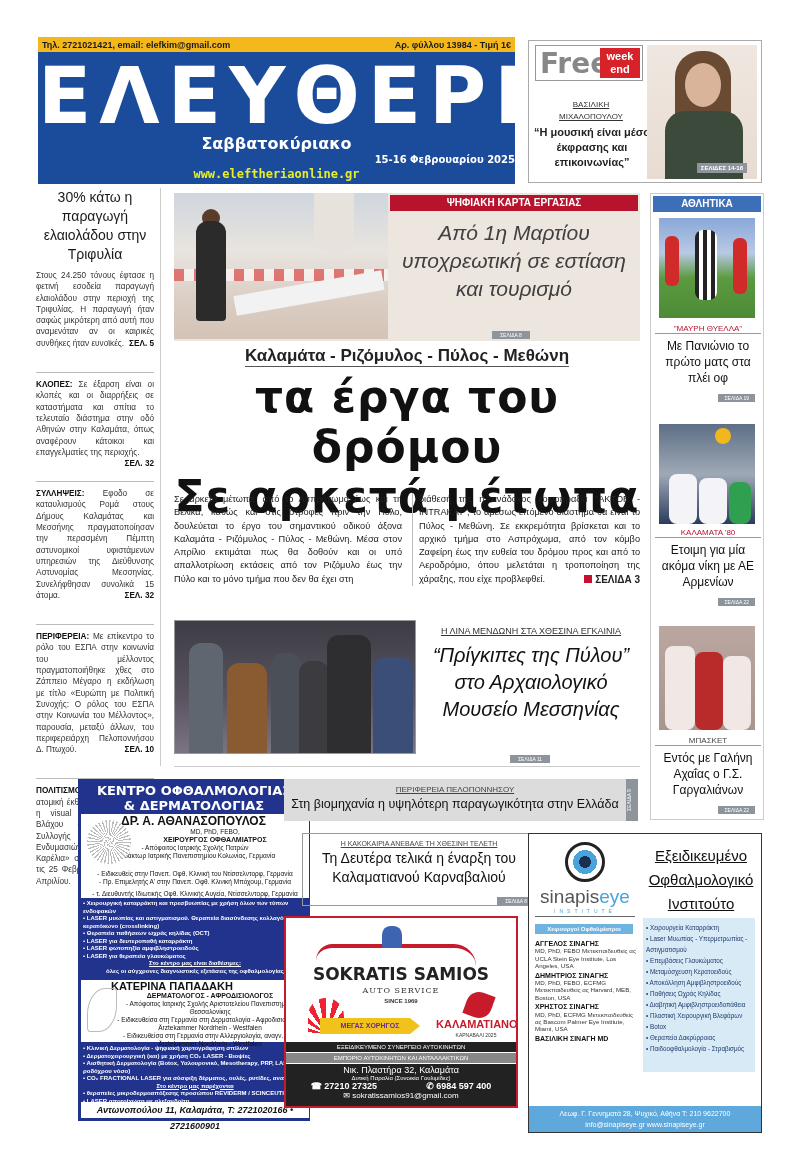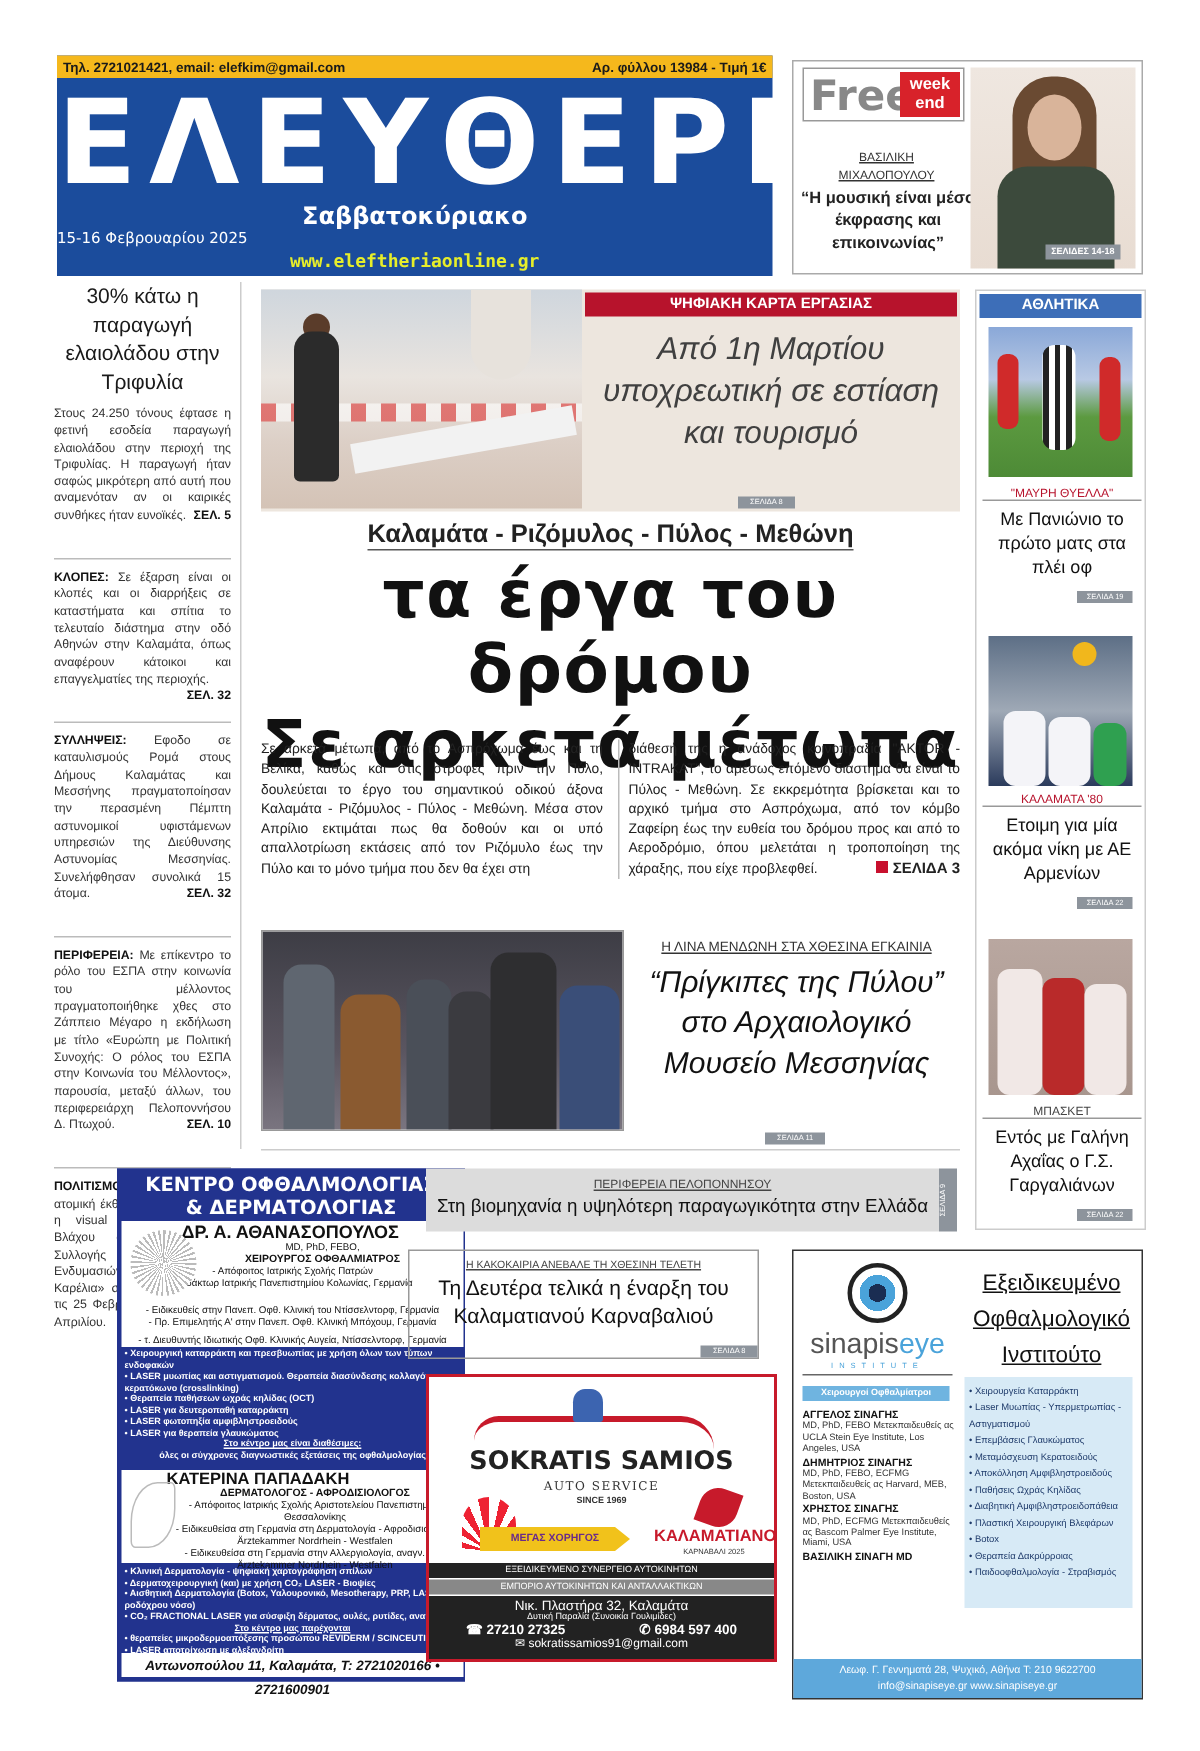--- a/index.html
+++ b/index.html
@@ -4,21 +4,21 @@
 <style>
   * { box-sizing: border-box; margin: 0; padding: 0; }
   body { width: 800px; height: 1167px; background: #ffffff; font-family: "Liberation Sans", sans-serif; color: #1a1a1a; position: relative; overflow: hidden; }
   .abs { position: absolute; }
 
   
   .masthead { left: 38px; top: 37px; width: 477px; height: 147px; background: #1b4c9c; }
   .topbar { position: absolute; left: 0; top: 0; width: 100%; height: 15px; background: #f5b81c; font-size: 9px; font-weight: bold; color: #1a1a1a; display: flex; justify-content: space-between; align-items: center; padding: 0 4px; }
   .logo { position: absolute; left: 0; top: 16px; width: 100%; text-align: center; font-family: "DejaVu Sans", sans-serif; font-weight: bold; color: #fff; font-size: 78px; letter-spacing: 8px; line-height: 86px; }
   .edition { position: absolute; left: 0; top: 97px; width: 100%; text-align: center; color: #fff; font-weight: bold; font-size: 16px; font-family: "DejaVu Sans", sans-serif; }
-  .dates { position: absolute; left: 0; top: 117px; width: 100%; text-align: left; color: #fff; font-weight: normal; font-size: 10px; font-family: "DejaVu Sans", sans-serif; }
+  .dates { position: absolute; left: 0; top: 117px; width: 100%; text-align: right; color: #fff; font-weight: bold; font-size: 10px; font-family: "DejaVu Sans", sans-serif; }
   .site { position: absolute; left: 0; top: 130px; width: 100%; text-align: center; color: #e6ee2a; font-weight: bold; font-size: 12px; font-family: "DejaVu Sans Mono", monospace; }
 
   
   .weekend { left: 528px; top: 40px; width: 234px; height: 143px; border: 1px solid #aaa; background: #fff; }
   .fw-logo { position: absolute; left: 6px; top: 4px; width: 108px; height: 36px; border: 1px solid #999; display: flex; align-items: center; padding-left: 4px; }
   .fw-free { font-size: 28px; font-weight: bold; color: #888; font-family: "DejaVu Sans", sans-serif; }
   .fw-red { position: absolute; right: 2px; top: 2px; width: 40px; height: 30px; background: #d8222a; color: #fff; font-size: 11px; font-weight: bold; line-height: 13px; text-align: center; padding-top: 2px; }
   .fw-name { position: absolute; left: 8px; top: 58px; width: 108px; text-align: center; font-size: 8px; text-decoration: underline; color: #333; line-height: 12px; }
   .fw-quote { position: absolute; left: 4px; top: 84px; width: 118px; text-align: center; font-size: 11px; font-weight: bold; color: #222; line-height: 15px; }
   .fw-photo { position: absolute; right: 4px; top: 4px; width: 110px; height: 134px; background: linear-gradient(180deg, #efe7e0 0%, #e8dcd2 100%); overflow: hidden; }
@@ -85,21 +85,21 @@
   .ad1-foot { position: absolute; left: 2px; bottom: 2px; width: 228px; height: 16px; background: #fff; color: #111; text-align: center; font-size: 9px; font-weight: bold; font-style: italic; line-height: 16px; }
   .sunburst { position: absolute; left: 6px; top: 6px; width: 44px; height: 44px; border-radius: 50%; background: repeating-conic-gradient(#bbb 0 4deg, #fff 4deg 10deg); }
 
   
   .region { left: 284px; top: 779px; width: 342px; height: 42px; background: #dcdcdc; }
   .region-tag { text-align: center; font-size: 8px; color: #444; text-decoration: underline; padding-top: 6px; }
   .region-head { text-align: center; font-size: 12.5px; color: #111; padding-top: 3px; }
   .region-side { left: 626px; top: 779px; width: 12px; height: 42px; background: #8d949c; color: #fff; font-size: 5px; writing-mode: vertical-rl; transform: rotate(180deg); text-align: center; }
 
   
-  .carnival { left: 272px; top: 833px; width: 234px; height: 73px; border: 1px solid #999; }
+  .carnival { left: 302px; top: 833px; width: 234px; height: 73px; border: 1px solid #999; }
   .carn-tag { text-align: center; font-size: 7px; text-decoration: underline; color: #444; padding-top: 6px; }
   .carn-head { text-align: center; font-size: 14px; line-height: 19px; color: #111; padding-top: 2px; }
   .carn-page { position: absolute; right: 0; bottom: 0; background: #8d949c; color: #fff; font-size: 5px; padding: 1px 8px; }
 
   
   .ad2 { left: 284px; top: 916px; width: 234px; height: 192px; border: 2px solid #c71a2b; background: #fff; overflow: hidden; }
   .car-line { position: absolute; left: 30px; top: 26px; width: 160px; height: 22px; border-top: 4px solid #c71a2b; border-radius: 60px 80px 0 0; }
   .ad2-brand { position: absolute; left: 0; top: 46px; width: 100%; text-align: center; font-family: "DejaVu Sans", sans-serif; font-weight: bold; font-size: 17px; color: #222; }
   .ad2-service { position: absolute; left: 0; top: 68px; width: 100%; text-align: center; font-family: "DejaVu Serif", serif; font-size: 8px; color: #333; letter-spacing: 1px; }
   .ad2-since { position: absolute; left: 0; top: 80px; width: 100%; text-align: center; font-size: 6px; font-weight: bold; color: #333; }

